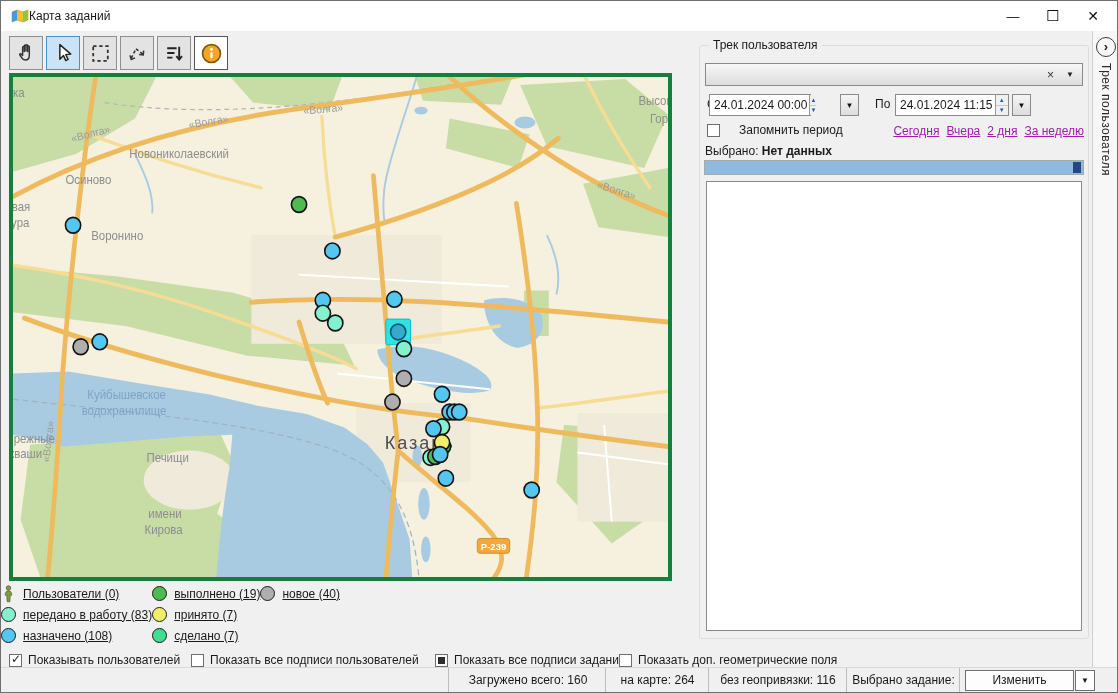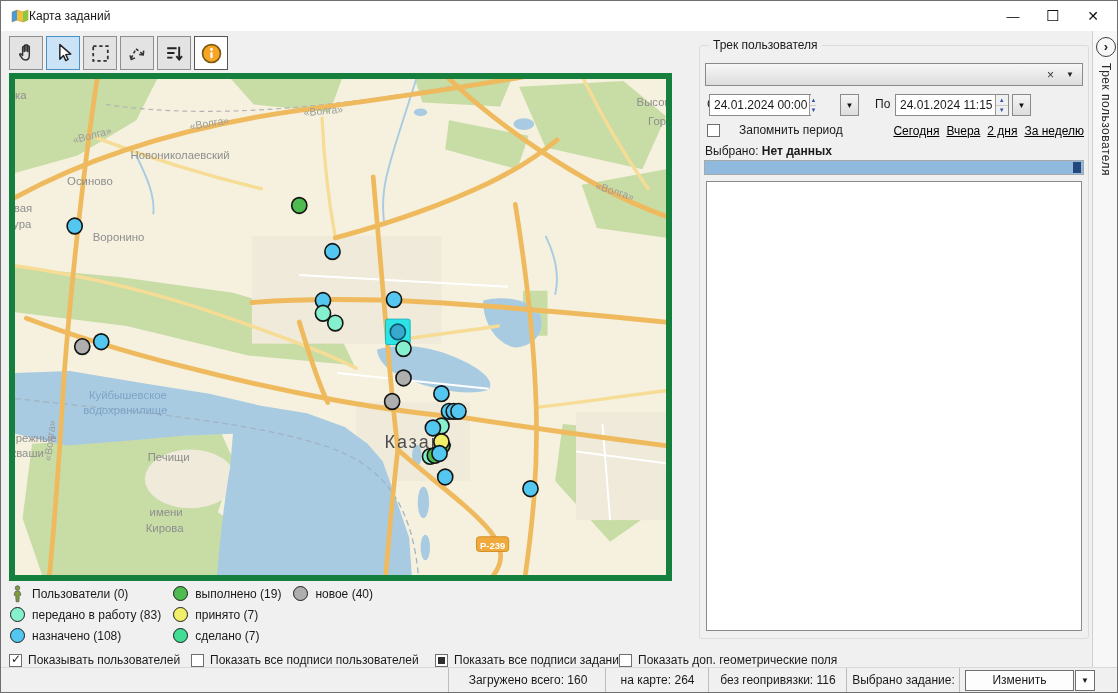--- a/index.html
+++ b/index.html
@@ -16,38 +16,38 @@
              font-size:13px; color:#111; cursor:default; }
   
   .toolbar { position:absolute; left:8px; top:35px; display:flex; gap:3px; }
   .tool { width:34px; height:34px; background:#e3e3e3; border:1px solid #8f8f8f;
           display:flex; align-items:center; justify-content:center; }
   .tool.active { background:#cbe3f6; border-color:#4a90c4; }
   .tool.white { background:#fff; border-color:#565656; }
   .tool svg { width:25px; height:25px; }
   
   .map-wrap { position:absolute; left:8px; top:72px; width:663px; height:508px;
-              border:6px solid #15803d; background:#f5f1de; }
+              border:4px solid #15803d; background:#f5f1de; }
   #map { display:block; width:100%; height:100%; }
   #map text { font-family:"Liberation Sans","DejaVu Sans",sans-serif; }
   .place-label { font-size:12px; fill:#8e8e8e; }
   .water-label { font-size:12px; fill:#7fa3c4; }
   .road-label  { font-size:11px; fill:#9c9c9c; }
   .city-label  { font-size:19px; fill:#4e4e4e; letter-spacing:2px; }
   .shield-text { font-size:10px; fill:#fff; font-weight:bold; }
   .forest { fill:#c8dca6; }
   .urban  { fill:#efead9; }
   .water  { fill:#a8cbe2; }
   .road-main { stroke:#efba5e; stroke-width:5; fill:none; stroke-linecap:round; }
   .road-sec  { stroke:#f6dc95; stroke-width:3.5; fill:none; stroke-linecap:round; }
   .road-street { stroke:#ffffff; stroke-width:2; fill:none; }
   
-  .legend { position:absolute; left:9px; top:582px; display:grid; grid-auto-flow:column;
+  .legend { position:absolute; left:0; top:582px; display:grid; grid-auto-flow:column;
             grid-template-rows:repeat(3,21px); grid-auto-columns:max-content;
-            column-gap:12px; align-items:center; }
+            align-items:center;text-decoration:underline; }
   .legend-item { display:flex; align-items:center; gap:7px; }
   .dot { width:15px; height:15px; border-radius:50%; border:1.5px solid #1c1c1c; flex:none; }
   .person { width:15px; height:18px; flex:none; display:flex; }
   
   .option { position:absolute; top:651px; display:flex; gap:6px; align-items:center; height:16px; }
   .cb { width:13px; height:13px; background:#fff; border:1px solid #6e6e6e; position:relative; flex:none; }
   .cb.checked::after { content:"✓"; position:absolute; left:1px; top:-3px; font-size:12px; font-weight:bold; color:#222; }
   .cb.indeterminate::after { content:""; position:absolute; left:2px; top:2px; right:2px; bottom:2px; background:#2e2e2e; }
   
   .track-panel { position:absolute; left:698px; top:36px; width:390px; height:602px; }
@@ -65,21 +65,21 @@
   .dt-text { padding:3px 2px 0 4px; font-size:12px; white-space:nowrap; }
   .spinner { width:15px; border-left:1px solid #9a9a9a; display:flex; flex-direction:column; margin-left:auto; }
   .spin { flex:1; display:flex; align-items:center; justify-content:center; font-size:6px;
           color:#2d55a5; background:#f0f0f0; }
   .spin + .spin { border-top:1px solid #c9c9c9; }
   .dd-btn { position:absolute; top:57px; width:19px; height:22px; background:linear-gradient(#f5f5f5,#dddddd);
             border:1px solid #8a8a8a; display:flex; align-items:center; justify-content:center;
             font-size:8px; color:#111; }
   .remember-row { position:absolute; top:86px; left:8px; display:flex; gap:19px; align-items:center; }
   .links-row { position:absolute; top:87px; right:5px; display:flex; gap:7px; white-space:nowrap; }
-  .link { color:#000000; text-decoration:underline; cursor:pointer; }
+  .link { color:#a21caf; text-decoration:underline; cursor:pointer; }
   .selected-line { position:absolute; top:107px; left:6px; }
   .selected-line b { font-weight:bold; }
   .slider { position:absolute; top:123px; left:5px; width:380px; height:15px;
             background:#8fb9dd; border:1px solid #a8a8a8; }
   .slider-thumb { position:absolute; right:2px; top:1px; bottom:1px; width:8px; background:#24477e; }
   .track-list { position:absolute; top:144px; left:7px; width:376px; height:450px;
                 background:#fff; border:1px solid #8a8a8a; }
   
   .side-strip { position:absolute; left:1091px; top:30px; width:27px; height:638px;
                 background:#f7f7f7; border-left:1px solid #cfcfcf; }

